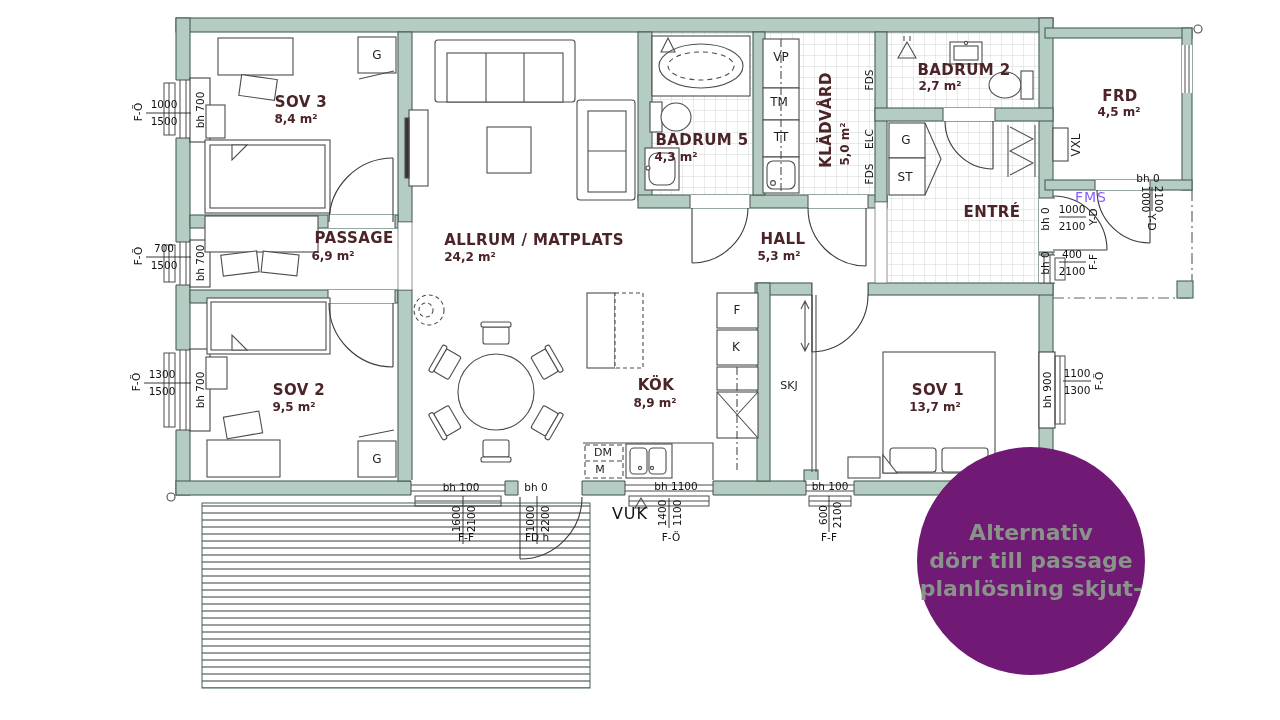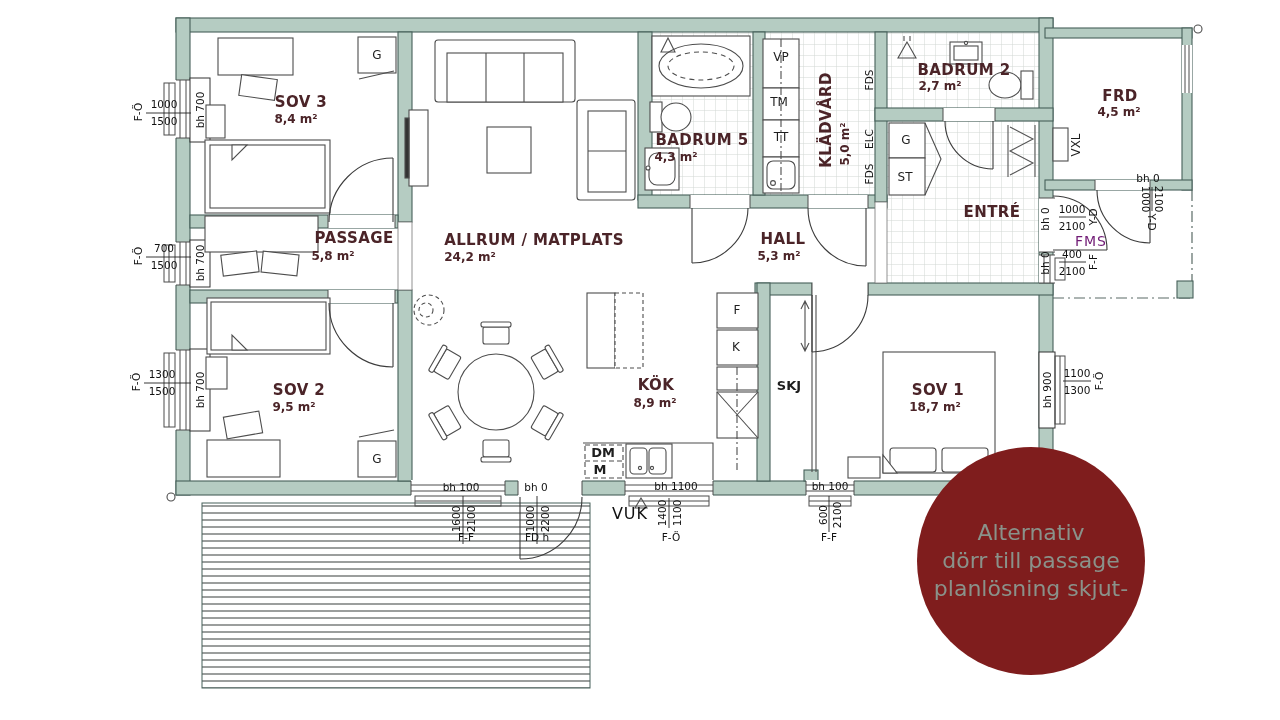--- a/index.html
+++ b/index.html
@@ -5,27 +5,27 @@
   html,body{margin:0;padding:0;background:#fff;}
   #stage{position:relative;width:1280px;height:720px;background:#fff;overflow:hidden;
          font-family:"DejaVu Sans",sans-serif;}
   svg{position:absolute;left:0;top:0;}
   .lbl{position:absolute;transform:translate(-50%,-50%);white-space:nowrap;line-height:1;}
   .lbl.rot{transform:translate(-50%,-50%) rotate(-90deg);}
   .lbl.rot90{transform:translate(-50%,-50%) rotate(90deg);}
   .room{font-weight:bold;color:#4b2428;font-size:15px;letter-spacing:.4px;}
   .area{font-weight:bold;color:#4b2428;font-size:12px;}
   .fix{font-size:12px;color:#1e1e1e;}
-  .fix-sm{font-size:13px;color:#1e1e1e;font-weight:bold;}
+  .fix-sm{font-size:11px;color:#1e1e1e;}
   .dim{font-size:10.5px;color:#111;}
   .big{font-size:16px;letter-spacing:1px;color:#111;}
-  .fms{font-size:14px;color:#701a75;letter-spacing:1px;margin-top:44px;}
+  .fms{font-size:14px;color:#8b5cf6;letter-spacing:1px;}
   .callout{position:absolute;left:917px;top:447px;width:228px;height:228px;border-radius:50%;
-           background:#7f1d1d;display:flex;align-items:center;justify-content:center;
-           text-align:center;color:#8a928a;font-size:22px;line-height:1.28;}
+           background:#701a75;display:flex;align-items:center;justify-content:center;
+           text-align:center;color:#8a928a;font-size:22px;line-height:1.28;font-weight:bold;}
 </style>
 </head>
 <body>
 
 <div id="stage">
 
 <svg width="1280" height="720" viewBox="0 0 1280 720">
   <defs>
     <pattern id="tiles" width="11" height="11" patternUnits="userSpaceOnUse">
       <rect width="11" height="11" fill="#ffffff"></rect>
@@ -404,38 +404,38 @@
     <line x1="1063" y1="381" x2="1091" y2="381"></line>
     <line x1="1059" y1="217" x2="1086" y2="217"></line>
     <line x1="1059" y1="262" x2="1086" y2="262"></line>
     <line x1="1152" y1="187" x2="1152" y2="211"></line>
   </g>
 </svg>
 
 <div class="lbl room" style="left:301px;top:102px">SOV 3</div>
 <div class="lbl area" style="left:296px;top:119px">8,4 m²</div>
 <div class="lbl room" style="left:354px;top:238px">PASSAGE</div>
-<div class="lbl area" style="left:333px;top:256px">5,8 m²</div>
+<div class="lbl area" style="left:333px;top:256px">6,9 m²</div>
 <div class="lbl room" style="left:299px;top:390px">SOV 2</div>
 <div class="lbl area" style="left:294px;top:407px">9,5 m²</div>
 <div class="lbl room" style="left:534px;top:240px">ALLRUM / MATPLATS</div>
 <div class="lbl area" style="left:470px;top:257px">24,2 m²</div>
 <div class="lbl room" style="left:702px;top:140px">BADRUM 5</div>
 <div class="lbl area" style="left:676px;top:157px">4,3 m²</div>
 <div class="lbl room rot" style="left:826px;top:120px">KLÄDVÅRD</div>
 <div class="lbl area rot" style="left:845px;top:144px">5,0 m²</div>
 <div class="lbl room" style="left:964px;top:70px">BADRUM 2</div>
 <div class="lbl area" style="left:940px;top:86px">2,7 m²</div>
 <div class="lbl room" style="left:783px;top:239px">HALL</div>
 <div class="lbl area" style="left:779px;top:256px">5,3 m²</div>
 <div class="lbl room" style="left:992px;top:212px">ENTRÉ</div>
 <div class="lbl room" style="left:656px;top:385px">KÖK</div>
 <div class="lbl area" style="left:655px;top:403px">8,9 m²</div>
 <div class="lbl room" style="left:938px;top:390px">SOV 1</div>
-<div class="lbl area" style="left:935px;top:407px">18,7 m²</div>
+<div class="lbl area" style="left:935px;top:407px">13,7 m²</div>
 <div class="lbl room" style="left:1120px;top:96px">FRD</div>
 <div class="lbl area" style="left:1119px;top:112px">4,5 m²</div>
 
 <div class="lbl fix" style="left:377px;top:55px">G</div>
 <div class="lbl fix" style="left:377px;top:459px">G</div>
 <div class="lbl fix" style="left:906px;top:140px">G</div>
 <div class="lbl fix" style="left:905px;top:177px">ST</div>
 <div class="lbl fix" style="left:781px;top:57px">VP</div>
 <div class="lbl fix" style="left:779px;top:102px">TM</div>
 <div class="lbl fix" style="left:781px;top:137px">TT</div>

